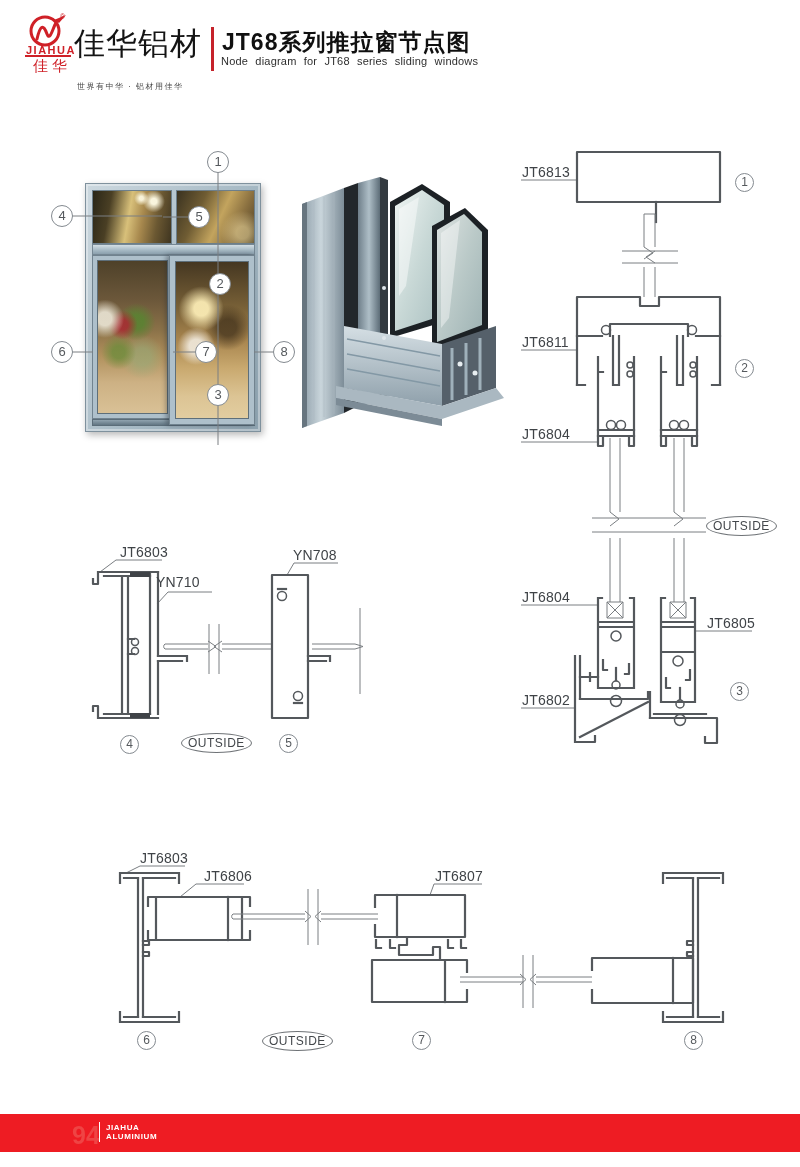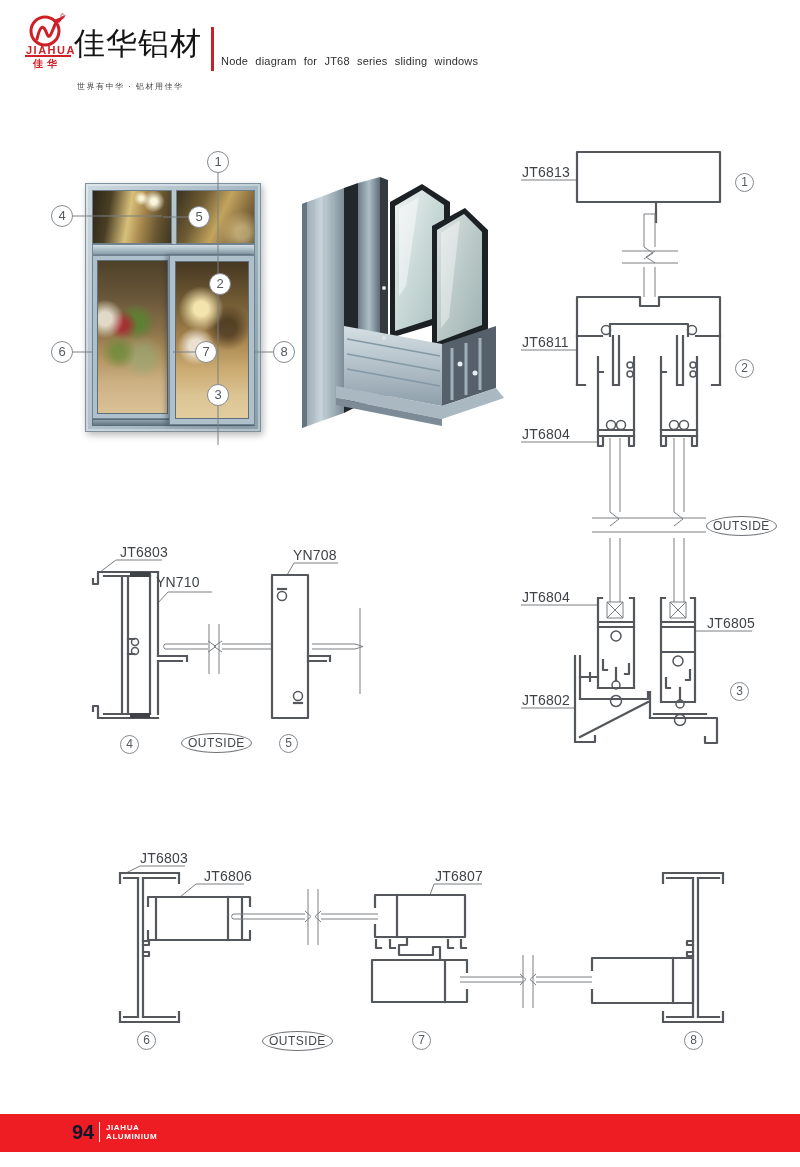--- a/index.html
+++ b/index.html
@@ -4,21 +4,21 @@
 <style>
   * { margin:0; padding:0; box-sizing:border-box; }
   html,body { background:#e8e8e8; }
   body { font-family:"Liberation Sans", sans-serif; }
   .page { position:relative; width:800px; height:1167px; background:#ffffff; margin:0 auto; overflow:hidden; }
   .abs { position:absolute; }
 
   
   .logo-en { position:absolute; left:26px; top:44px; color:#cf2027; font-size:11px; font-weight:bold; letter-spacing:1.5px; }
   .logo-underline { position:absolute; left:25px; top:55px; width:46px; height:2px; background:#cf2027; }
-  .logo-cn { position:absolute; left:33px; top:57px; color:#cf2027; font-size:10px; font-weight:bold; letter-spacing:4px; }
+  .logo-cn { position:absolute; left:33px; top:57px; color:#cf2027; font-size:15px; font-weight:normal; letter-spacing:4px; }
   .logo-reg { position:absolute; left:60px; top:13px; color:#cf2027; font-size:7px; }
   .company { position:absolute; left:74px; top:23px; font-size:31px; font-weight:normal; color:#141414; letter-spacing:1px; }
   .slogan { position:absolute; left:77px; top:60px; font-size:8px; color:#4a4a4a; letter-spacing:1.5px;margin-top:21px; }
   .hdr-divider { position:absolute; left:211px; top:27px; width:3px; height:44px; background:#c5222a; }
   .title-cn { position:absolute; left:222px; top:27px; font-size:23px; font-weight:bold; color:#101010; letter-spacing:1px; }
   .title-en { position:absolute; left:221px; top:55px; font-size:11px; color:#2e2e2e; word-spacing:4px; letter-spacing:.2px; }
 
   
   .photo { position:absolute; left:85px; top:183px; width:176px; height:249px;
            background:linear-gradient(115deg,#ccd8df 0%,#a7bac5 55%,#8da2af 100%);
@@ -65,41 +65,42 @@
 
   
   svg.diag { position:absolute; overflow:visible; }
   .p { fill:none; stroke:#54585c; stroke-width:2.2; stroke-linejoin:round; stroke-linecap:square; }
   .t { fill:none; stroke:#7a7e82; stroke-width:1; stroke-linejoin:round; }
   .c { fill:none; stroke:#54585c; stroke-width:1.5; }
   .f { fill:#3f4347; stroke:none; }
 
   
   .footer-bar { position:absolute; left:0; top:1114px; width:800px; height:38px; background:#ee1c23; }
-  .footer-num { position:absolute; left:72px; top:1121px; color:#0f172a; font-size:20px; font-weight:bold; }
+  .footer-num { position:absolute; left:72px; top:1121px; color:#ef4444; font-size:25px; font-weight:bold; }
   .footer-sep { position:absolute; left:99px; top:1122px; width:1px; height:20px; background:#ffffff; }
   .footer-brand { position:absolute; left:106px; top:1123px; color:#fff; font-size:8px; font-weight:bold; letter-spacing:.6px; line-height:9px; }
 </style>
 </head>
 <body>
 
 <div class="page">
 
   <svg class="abs" style="left:27px;top:14px;width:40px;height:34px" viewBox="0 0 40 34">
     <ellipse cx="18" cy="17" rx="14" ry="14" fill="none" stroke="#cf2027" stroke-width="3"></ellipse>
     <path d="M10,25 C13,12 16,9 20,20 C23,28 26,13 29,9" fill="none" stroke="#cf2027" stroke-width="3" stroke-linecap="round"></path>
     <path d="M27,6 L39,1 L32,9 Z" fill="#cf2027"></path>
   </svg>
   <div class="logo-reg">®</div>
   <div class="logo-en">JIAHUA</div>
   <div class="logo-underline"></div>
   <div class="logo-cn">佳华</div>
   <div class="company">佳华铝材</div>
   <div class="slogan">世界有中华 · 铝材用佳华</div>
   <div class="hdr-divider"></div>
+  <div class="title-cn">JT68系列推拉窗节点图</div>
   <div class="title-en">Node diagram for JT68 series sliding windows</div>
 
   <div class="photo">
     <div class="pane glass-tl"></div>
     <div class="pane glass-tr"></div>
     <div class="transom-bar"></div>
     <div class="sash sash-l">
       <div class="sash-glass gl-left"></div>
     </div>
     <div class="track"></div>

